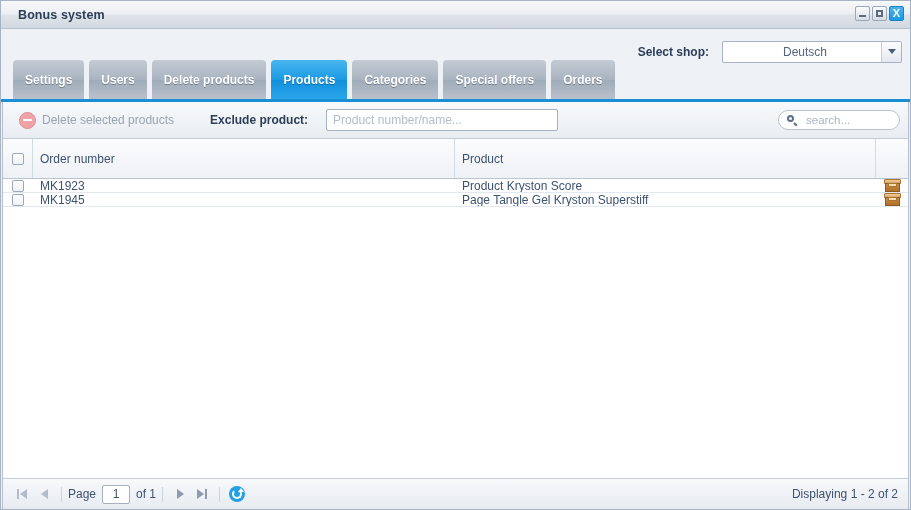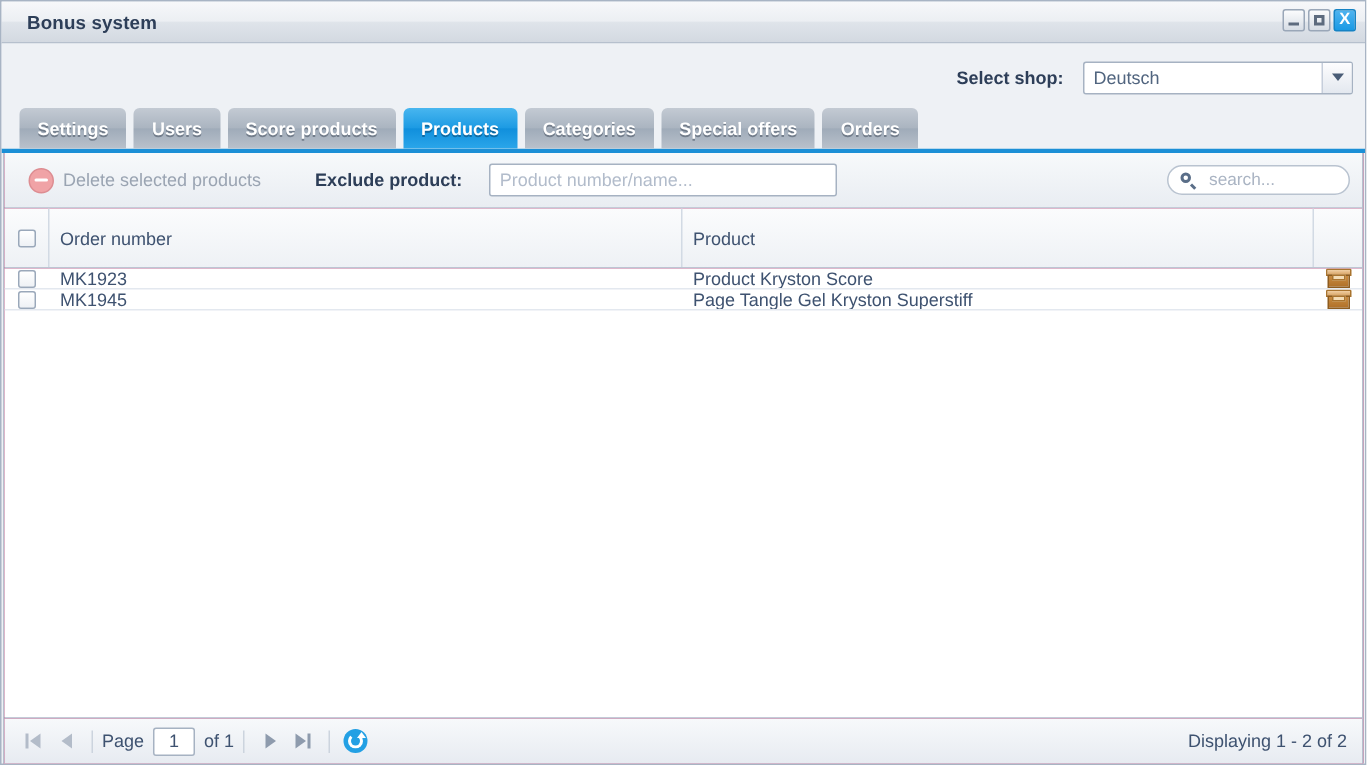--- a/index.html
+++ b/index.html
@@ -84,20 +84,21 @@
   
   .shopbar {
     position: relative;
     height: 45px;
     background: #eef1f5;
     display: flex;
     align-items: center;
     justify-content: flex-end;
     padding-right: 8px;
     box-sizing: border-box;
+    text-align: center;
   }
   .shop-label {
     font-size: 12px;
     font-weight: bold;
     color: #2d3e58;
     margin-right: 13px;
   }
   .combo {
     width: 180px;
     height: 22px;
@@ -137,21 +138,21 @@
   .tabstrip {
     position: relative;
     height: 25px;
     padding-left: 12px;
     display: flex;
     align-items: flex-end;
     gap: 5px;
     background: #eef1f5;
   }
   .tab {
-    height: 27px;
+    height: 39px;
     box-sizing: border-box;
     padding: 0 12px;
     display: flex;
     align-items: center;
     border-radius: 4px 4px 0 0;
     background: linear-gradient(to bottom, #c3cad3 0%, #aab4c0 50%, #9fabb9 51%, #b9c1cb 100%);
     color: #ffffff;
     font-size: 12px;
     font-weight: bold;
     text-shadow: 0 1px 0 rgba(70,80,95,0.55);
@@ -491,21 +492,21 @@
   </div>
 
   <div class="tabstrip">
     <div class="tab">
         <span>Settings</span>
       </div>
     <div class="tab">
         <span>Users</span>
       </div>
     <div class="tab">
-        <span>Score products</span>
+        <span>Delete products</span>
       </div>
     <div class="tab active">
         <span>Products</span>
       </div>
     <div class="tab">
         <span>Categories</span>
       </div>
     <div class="tab">
         <span>Special offers</span>
       </div>

